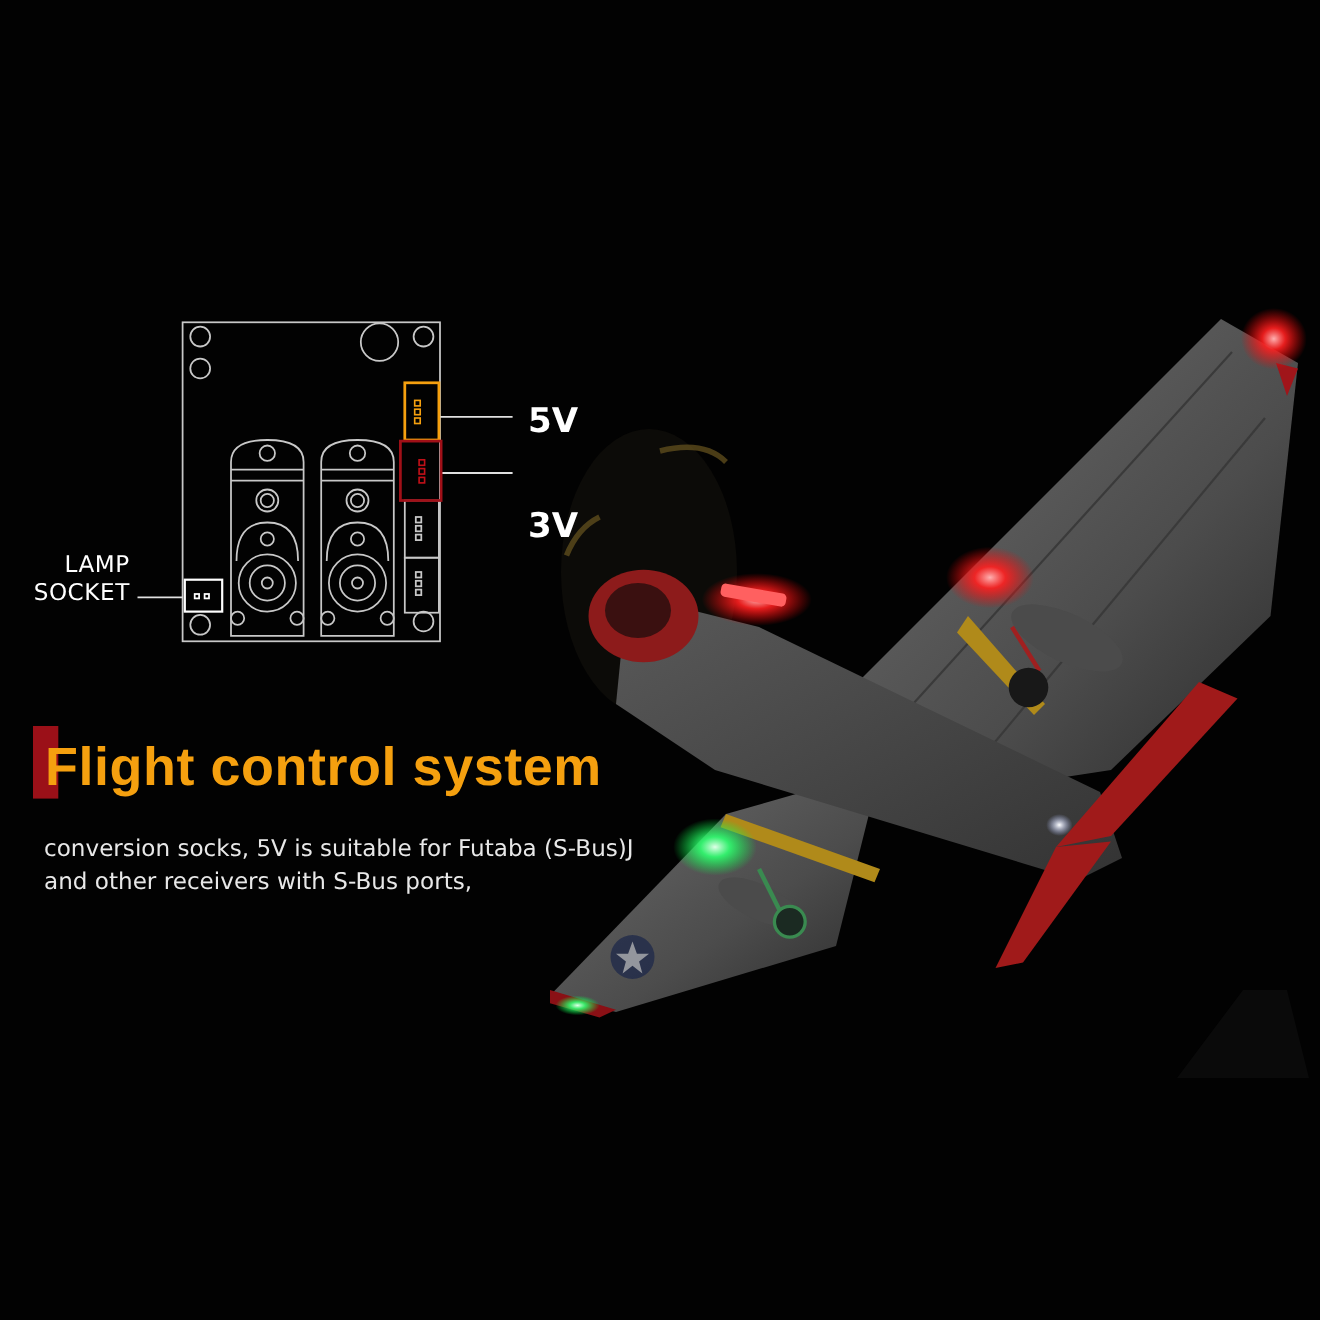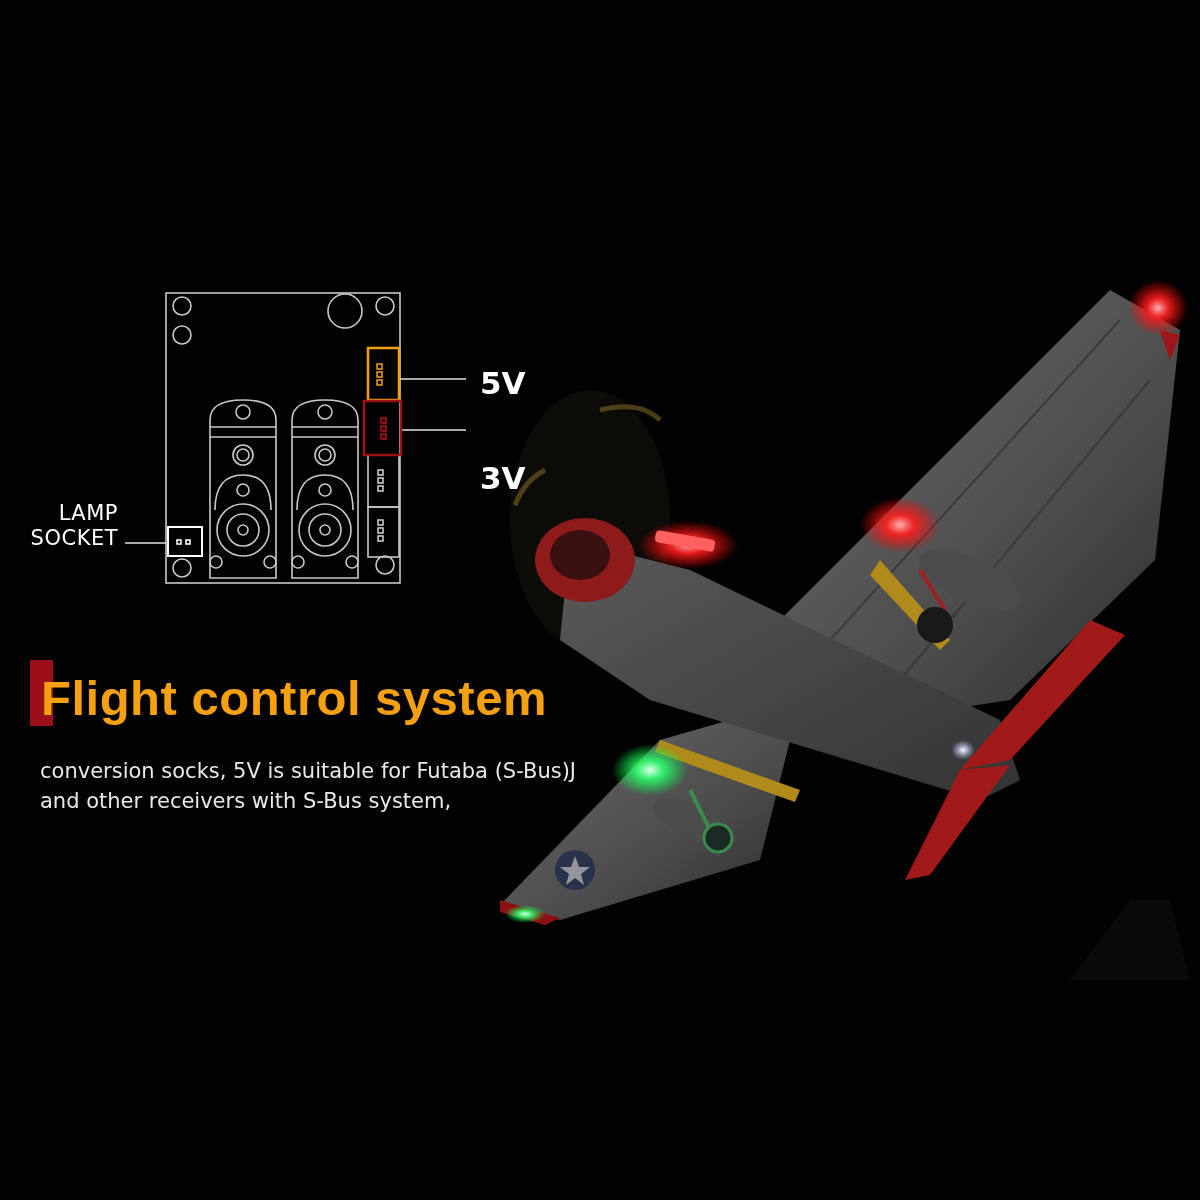--- a/index.html
+++ b/index.html
@@ -195,14 +195,14 @@
 <div class="lamp-label">
   <div>LAMP</div>
   <div>SOCKET</div>
 </div>
 
 <div class="title-bar"></div>
 <h1 class="title" style="margin:4px">Flight control system</h1>
 
 <div class="desc">
   <p>conversion socks, 5V is suitable for Futaba (S-Bus)J</p>
-  <p>and other receivers with S-Bus system,</p>
+  <p>and other receivers with S-Bus ports,</p>
 </div>
 
 </body></html>

